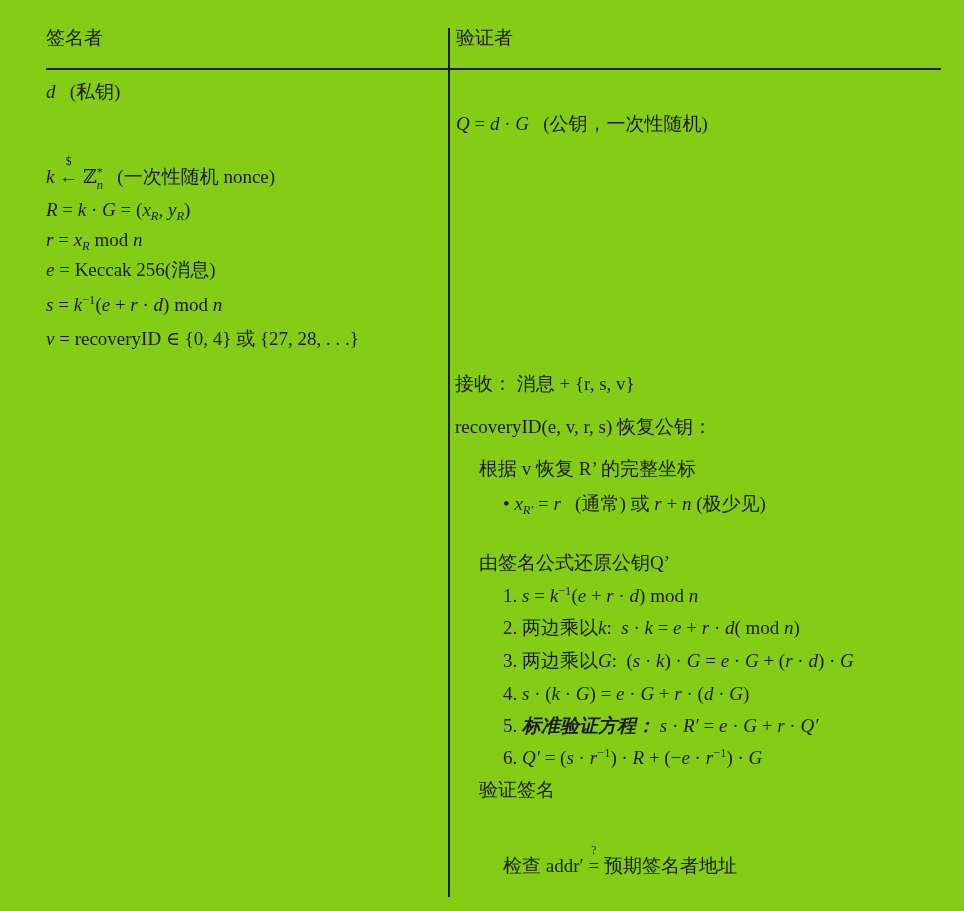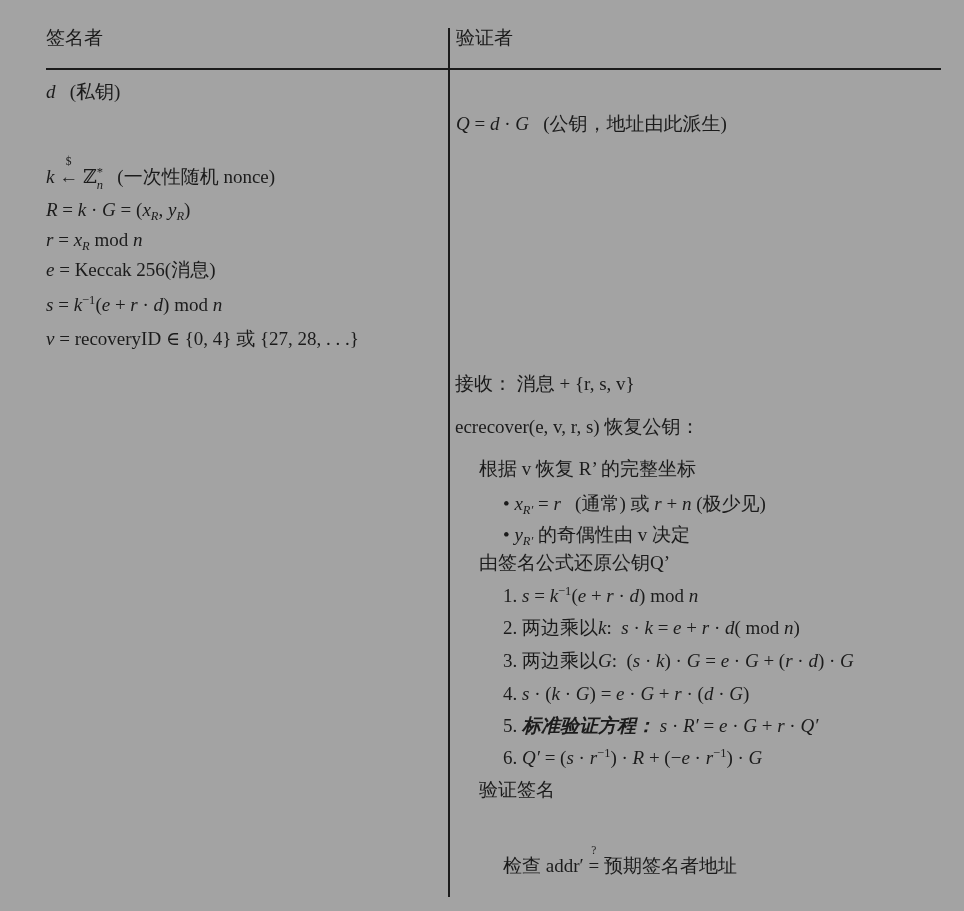--- a/index.html
+++ b/index.html
@@ -6,21 +6,21 @@
   body {
     width: 964px; height: 911px;
     background: #ffffff;
     font-family: "Liberation Serif", "DejaVu Serif", serif;
     color: #1b1b1b;
     overflow: hidden;
   }
   .page {
     position: relative;
     width: 964px; height: 911px;
-    background: #a3a3a3;
+    background: #84cc16;
   }
   .line {
     position: absolute;
     font-size: 19px;
     line-height: 1.25;
     white-space: pre;
     color: #1b1b1b;
   }
   .rule-h { position: absolute; height: 1.7px; background: #1b1b1b; }
   .rule-v { position: absolute; width: 1.7px; background: #1b1b1b; }
@@ -52,26 +52,25 @@
   <div class="rule-v" style="left: 448px; top: 28px; height: 869px; background: rgb(27, 27, 27);"></div>
 
   <div class="line" style="left:46px; top:80px"><span class="seg-it">d</span><span class="seg-rm">   (私钥)</span></div>
   <div class="line" style="left:46px; top:156px"><span class="seg-it">k</span><span class="seg-rm"> </span><span class="over"><span class="top">$</span><span class="base">←</span></span><span class="seg-rm"> ℤ</span><span class="supsub"><span class="ss-top">*</span><span class="ss-bot">n</span></span><span class="seg-rm">   (一次性随机 nonce)</span></div>
   <div class="line" style="left:46px; top:198px"><span class="seg-it">R</span><span class="seg-rm"> = </span><span class="seg-it">k</span><span class="seg-rm"> · </span><span class="seg-it">G</span><span class="seg-rm"> = (</span><span class="seg-it">x</span><span class="seg-sub">R</span><span class="seg-rm">, </span><span class="seg-it">y</span><span class="seg-sub">R</span><span class="seg-rm">)</span></div>
   <div class="line" style="left:46px; top:228px"><span class="seg-it">r</span><span class="seg-rm"> = </span><span class="seg-it">x</span><span class="seg-sub">R</span><span class="seg-rm"> mod </span><span class="seg-it">n</span></div>
   <div class="line" style="left:46px; top:258px"><span class="seg-it">e</span><span class="seg-rm"> = Keccak 256(消息)</span></div>
   <div class="line" style="left:46px; top:293px"><span class="seg-it">s</span><span class="seg-rm"> = </span><span class="seg-it">k</span><span class="seg-sup">−1</span><span class="seg-rm">(</span><span class="seg-it">e</span><span class="seg-rm"> + </span><span class="seg-it">r</span><span class="seg-rm"> · </span><span class="seg-it">d</span><span class="seg-rm">) mod </span><span class="seg-it">n</span></div>
   <div class="line" style="left:46px; top:327px"><span class="seg-it">v</span><span class="seg-rm"> = recoveryID ∈ {0, 4} 或 {27, 28, . . .}</span></div>
 
-  <div class="line" style="left:456px; top:112px"><span class="seg-it">Q</span><span class="seg-rm"> = </span><span class="seg-it">d</span><span class="seg-rm"> · </span><span class="seg-it">G</span><span class="seg-rm">   (公钥，地址由此派生)</span></div>
+  <div class="line" style="left:456px; top:112px"><span class="seg-it">Q</span><span class="seg-rm"> = </span><span class="seg-it">d</span><span class="seg-rm"> · </span><span class="seg-it">G</span><span class="seg-rm">   (公钥，一次性随机)</span></div>
   <div class="line" style="left:455px; top:372px"><span class="seg-rm">接收： 消息 + {r, s, v}</span></div>
-  <div class="line" style="left:455px; top:415px"><span class="seg-rm">ecrecover(e, v, r, s) 恢复公钥：</span></div>
+  <div class="line" style="left:455px; top:415px"><span class="seg-rm">recoveryID(e, v, r, s) 恢复公钥：</span></div>
   <div class="line" style="left:479px; top:457px"><span class="seg-rm">根据 v 恢复 R’ 的完整坐标</span></div>
   <div class="line" style="left:503px; top:492px"><span class="seg-rm">• </span><span class="seg-it">x</span><span class="seg-sub">R′</span><span class="seg-rm"> = </span><span class="seg-it">r</span><span class="seg-rm">   (通常) 或 </span><span class="seg-it">r</span><span class="seg-rm"> + </span><span class="seg-it">n</span><span class="seg-rm"> (极少见)</span></div>
-  <div class="line" style="left:503px; top:523px"><span class="seg-rm">• </span><span class="seg-it">y</span><span class="seg-sub">R′</span><span class="seg-rm"> 的奇偶性由 v 决定</span></div>
   <div class="line" style="left:479px; top:551px"><span class="seg-rm">由签名公式还原公钥Q’</span></div>
   <div class="line" style="left:503px; top:584px"><span class="seg-rm">1. </span><span class="seg-it">s</span><span class="seg-rm"> = </span><span class="seg-it">k</span><span class="seg-sup">−1</span><span class="seg-rm">(</span><span class="seg-it">e</span><span class="seg-rm"> + </span><span class="seg-it">r</span><span class="seg-rm"> · </span><span class="seg-it">d</span><span class="seg-rm">) mod </span><span class="seg-it">n</span></div>
   <div class="line" style="left:503px; top:616px"><span class="seg-rm">2. 两边乘以</span><span class="seg-it">k</span><span class="seg-rm">:  </span><span class="seg-it">s</span><span class="seg-rm"> · </span><span class="seg-it">k</span><span class="seg-rm"> = </span><span class="seg-it">e</span><span class="seg-rm"> + </span><span class="seg-it">r</span><span class="seg-rm"> · </span><span class="seg-it">d</span><span class="seg-rm">( mod </span><span class="seg-it">n</span><span class="seg-rm">)</span></div>
   <div class="line" style="left:503px; top:649px"><span class="seg-rm">3. 两边乘以</span><span class="seg-it">G</span><span class="seg-rm">:  (</span><span class="seg-it">s</span><span class="seg-rm"> · </span><span class="seg-it">k</span><span class="seg-rm">) · </span><span class="seg-it">G</span><span class="seg-rm"> = </span><span class="seg-it">e</span><span class="seg-rm"> · </span><span class="seg-it">G</span><span class="seg-rm"> + (</span><span class="seg-it">r</span><span class="seg-rm"> · </span><span class="seg-it">d</span><span class="seg-rm">) · </span><span class="seg-it">G</span></div>
   <div class="line" style="left:503px; top:682px"><span class="seg-rm">4. </span><span class="seg-it">s</span><span class="seg-rm"> · (</span><span class="seg-it">k</span><span class="seg-rm"> · </span><span class="seg-it">G</span><span class="seg-rm">) = </span><span class="seg-it">e</span><span class="seg-rm"> · </span><span class="seg-it">G</span><span class="seg-rm"> + </span><span class="seg-it">r</span><span class="seg-rm"> · (</span><span class="seg-it">d</span><span class="seg-rm"> · </span><span class="seg-it">G</span><span class="seg-rm">)</span></div>
   <div class="line" style="left:503px; top:714px"><span class="seg-rm">5. </span><span class="seg-b">标准验证方程：</span><span class="seg-rm"> </span><span class="seg-it">s</span><span class="seg-rm"> · </span><span class="seg-it">R′</span><span class="seg-rm"> = </span><span class="seg-it">e</span><span class="seg-rm"> · </span><span class="seg-it">G</span><span class="seg-rm"> + </span><span class="seg-it">r</span><span class="seg-rm"> · </span><span class="seg-it">Q′</span></div>
   <div class="line" style="left:503px; top:746px"><span class="seg-rm">6. </span><span class="seg-it">Q′</span><span class="seg-rm"> = (</span><span class="seg-it">s</span><span class="seg-rm"> · </span><span class="seg-it">r</span><span class="seg-sup">−1</span><span class="seg-rm">) · </span><span class="seg-it">R</span><span class="seg-rm"> + (−</span><span class="seg-it">e</span><span class="seg-rm"> · </span><span class="seg-it">r</span><span class="seg-sup">−1</span><span class="seg-rm">) · </span><span class="seg-it">G</span></div>
   <div class="line" style="left:479px; top:778px"><span class="seg-rm">验证签名</span></div>
   <div class="line" style="left:503px; top:845px"><span class="seg-rm">检查 addr′ </span><span class="over"><span class="top">?</span><span class="base">=</span></span><span class="seg-rm"> 预期签名者地址</span></div>
 

